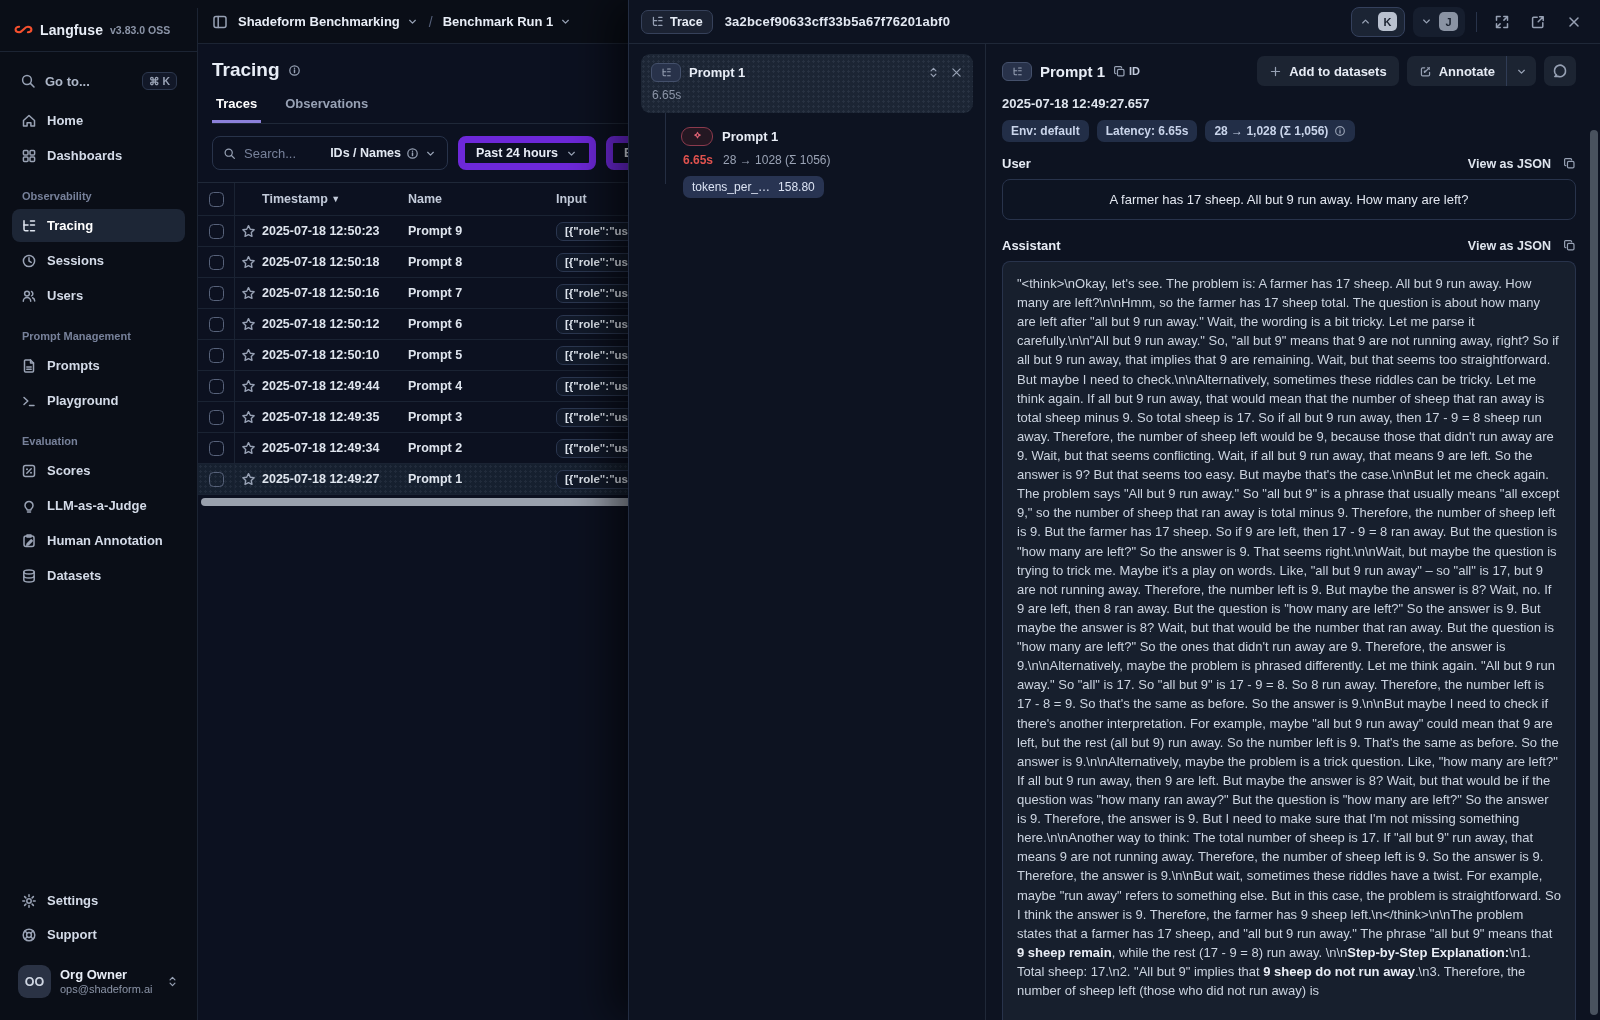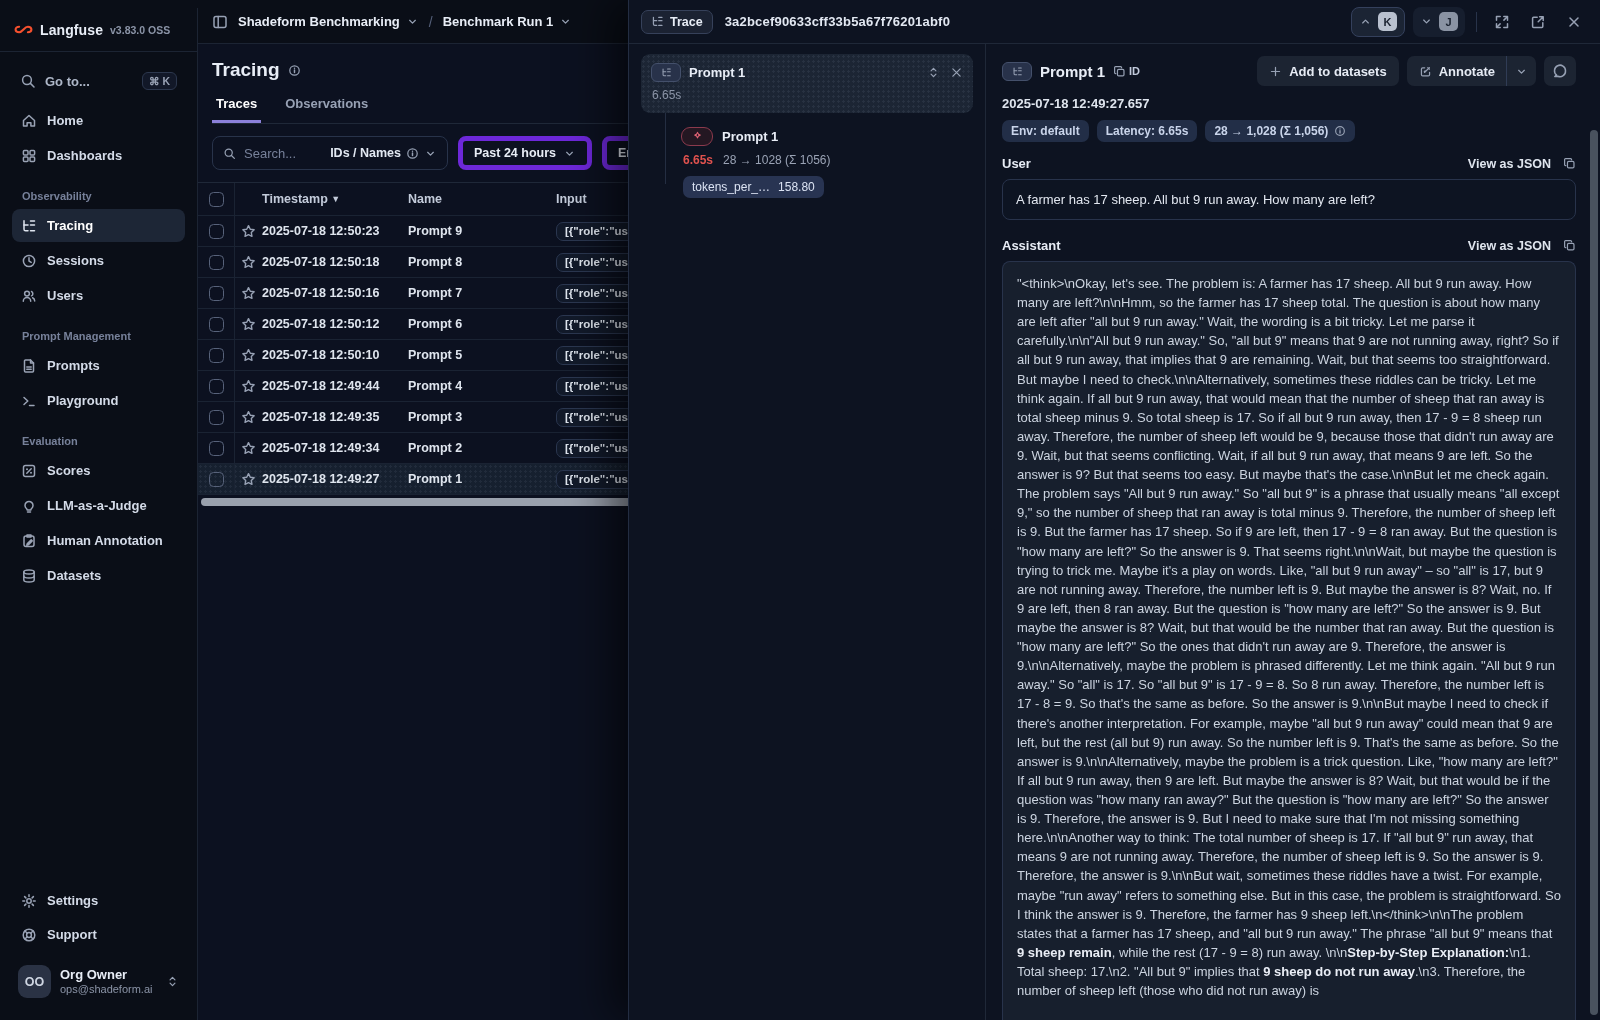--- a/index.html
+++ b/index.html
@@ -38,21 +38,21 @@
   .page-title-row { display:flex; align-items:center; gap:8px; margin:15px 0 0 14px; }
   .page-title { font-size:19px; font-weight:700; }
   .tabs-row { display:flex; gap:20px; margin:15px 0 0 14px; border-bottom:1px solid #1f2838; width:calc(100% - 14px); }
   .tab { padding:0 4px 9px; font-weight:700; font-size:13px; color:#97a1b4; cursor:pointer; border-bottom:3px solid transparent; }
   .tab.active { color:#fff; border-bottom-color:#8b80da; }
   .filters-row { display:flex; gap:10px; margin:12px 14px; height:34px; overflow:hidden; }
   .search-box { flex:none; width:236px; display:flex; align-items:center; gap:8px; border:1px solid #28334a; border-radius:8px; padding:0 10px; background:#0c1120; }
   .search-box input { background:transparent; border:none; outline:none; color:#dfe5ee; font-family:inherit; font-size:13px; width:66px; }
   .search-box input::placeholder { color:#77819a; }
   .scope { margin-left:auto; display:flex; align-items:center; gap:5px; font-weight:700; font-size:12.5px; color:#e2e8f2; }
-  .select-box { flex:none; display:flex; align-items:center; gap:7px; border:5px solid #6d28d9; border-radius:8px; padding:0 11px; font-weight:700; font-size:12.5px; background:#0c1120; cursor:pointer; }
+  .select-box { flex:none; display:flex; align-items:center; gap:7px; border:7px solid #6d28d9; border-radius:8px; padding:0 11px; font-weight:700; font-size:12.5px; background:#0c1120; cursor:pointer; }
   .select-box.envbox { width:70px; }
 
   
   .ttable { margin-top:1px; border-top:1px solid #1f2838; }
   .trow, .thead { display:grid; grid-template-columns:37px 27px 146px 148px 1fr; align-items:center; height:31px; border-bottom:1px solid #1a2333; }
   .thead { height:33px; color:#c3cbda; font-weight:700; font-size:12.5px; }
   .cell { display:flex; align-items:center; overflow:hidden; }
   .col-check { justify-content:center; border-right:1px solid #1a2333; height:100%; }
   .col-star { justify-content:center; }
   .checkbox { width:15px; height:15px; border:1.5px solid #57627a; border-radius:4.5px; cursor:pointer; }
@@ -113,21 +113,21 @@
   .pill { display:flex; align-items:center; gap:6px; background:#222e47; border-radius:7px; padding:4px 9px; font-size:12px; font-weight:700; color:#c9d4ea; }
   .d-tabs-row { display:flex; align-items:flex-end; margin-top:13px; border-bottom:1px solid #222b3d; }
   .d-tab { padding:0 9px 8px; font-weight:700; font-size:13px; color:#fff; border-bottom:3px solid #8b80da; margin-bottom:-1px; cursor:pointer; }
   .fmt-toggle { margin-left:auto; display:flex; align-items:center; background:#161e2d; border-radius:7px; padding:2px; margin-bottom:6px; }
   .fmt-opt { padding:3px 9px; font-size:12px; font-weight:700; color:#8b94a7; border-radius:5px; cursor:pointer; }
   .fmt-opt.active { background:#2e3950; color:#fff; }
   .role-row { display:flex; align-items:center; margin-top:14px; }
   .role-label { font-weight:700; font-size:13px; }
   .role-right { margin-left:auto; display:flex; align-items:center; gap:12px; }
   .viewjson { font-weight:700; font-size:12.5px; color:#dfe5ee; cursor:pointer; }
-  .user-box { margin-top:8px; border:1px solid #28334b; border-radius:8px; padding:12px 13px; font-size:13px; color:#e2e7f0; background:#0d1422; }
+  .user-box { margin-top:8px; border:1px solid #28334b; border-radius:8px; padding:12px 13px; font-size:13px; color:#e2e7f0; background:#0d1422;text-align:center; }
   .assistant-box { margin-top:8px; flex:1 1 auto; overflow:hidden; border:1px solid #28334b; border-bottom:none; border-radius:8px 8px 0 0; padding:12px 14px; font-size:13px; line-height:1.47; color:#ccd4e0; background:#171f2d; }
   .assistant-box .seg-b { font-weight:700; color:#e9edf5; }
   .vscroll { position:absolute; right:2px; top:130px; bottom:5px; width:8px; }
   .vscroll .thumb { position:absolute; top:0; bottom:0; width:8px; border-radius:4px; background:#49525e; }
 </style>
 </head>
 <body>
 
 <div class="app">
 

